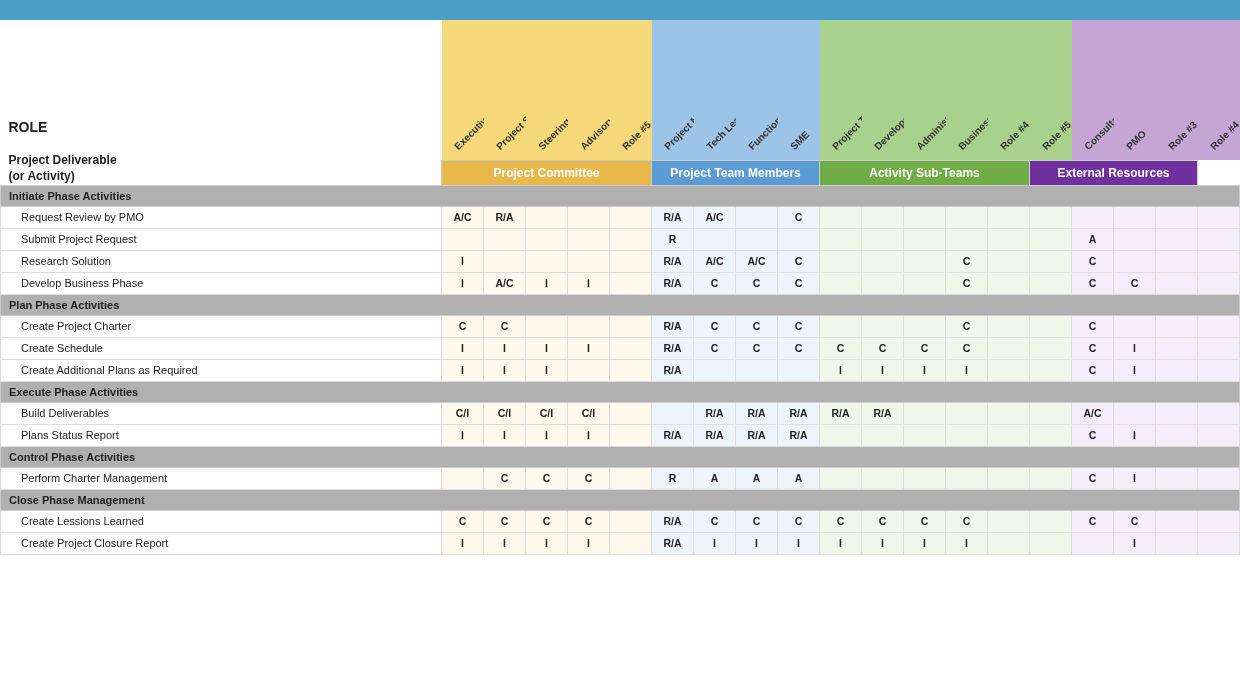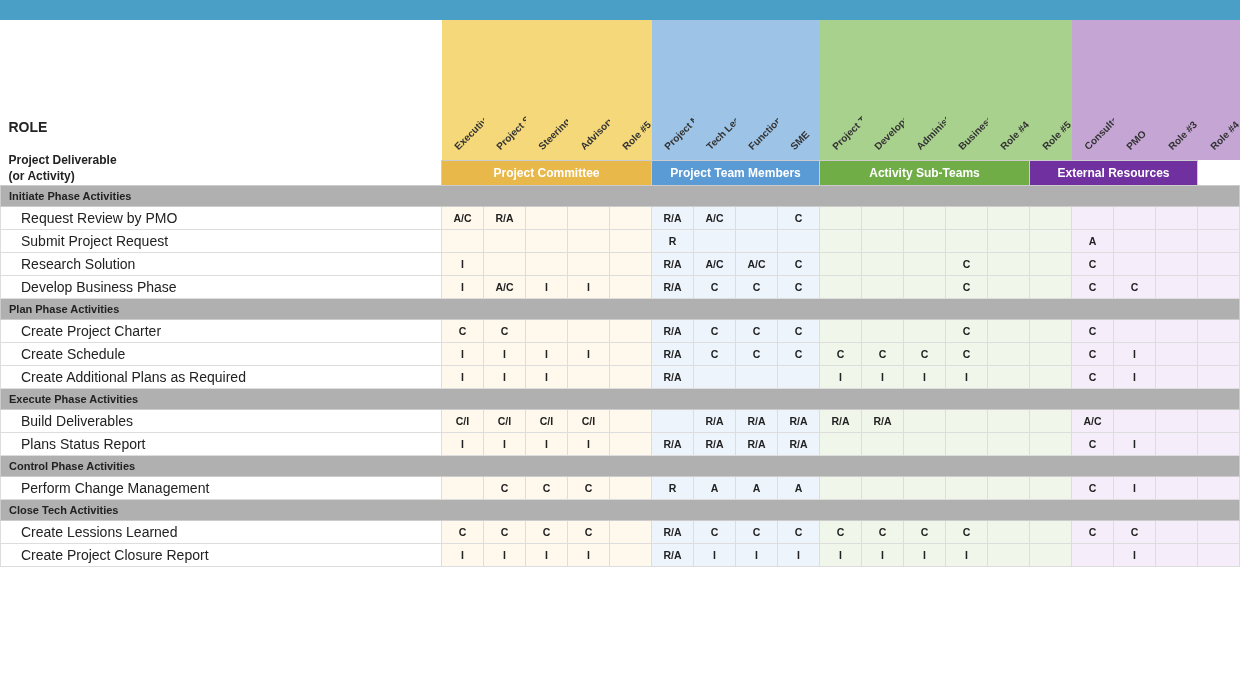--- a/index.html
+++ b/index.html
@@ -77,21 +77,21 @@
       padding: 3px 4px;
       text-align: center;
       border: 1px solid #ddd;
       font-size: 10.5px;
       height: 22px;
       color: #222;
     }
     .data-row td.row-label {
       text-align: left;
       padding-left: 20px;
-      font-size: 14px;
+      font-size: 11px;
       white-space: nowrap;
       color: #222;
       min-width: 160px;
     }
 
     
     .yellow { background: #e8b84b; }
     .blue { background: #5b9bd5; }
     .green { background: #70ad47; }
     .purple { background: #7030a0; }
@@ -398,21 +398,21 @@
           <td class="zone-green" style="font-weight: normal;"></td>
           <td class="zone-purple" style="font-weight: 600;">C</td>
           <td class="zone-purple" style="font-weight: 600;">I</td>
           <td class="zone-purple" style="font-weight: normal;"></td>
           <td class="zone-purple" style="font-weight: normal;"></td>
         </tr>
         <tr class="section-row">
           <td colspan="20" class="section-label-cell">Control Phase Activities</td>
         </tr>
         <tr class="data-row">
-          <td class="row-label">Perform Change Management</td>
+          <td class="row-label">Perform Charter Management</td>
           <td class="zone-yellow" style="font-weight: normal;"></td>
           <td class="zone-yellow" style="font-weight: 600;">C</td>
           <td class="zone-yellow" style="font-weight: 600;">C</td>
           <td class="zone-yellow" style="font-weight: 600;">C</td>
           <td class="zone-yellow" style="font-weight: normal;"></td>
           <td class="zone-blue" style="font-weight: 600;">R</td>
           <td class="zone-blue" style="font-weight: 600;">A</td>
           <td class="zone-blue" style="font-weight: 600;">A</td>
           <td class="zone-blue" style="font-weight: 600;">A</td>
           <td class="zone-green" style="font-weight: normal;"></td>
@@ -420,21 +420,21 @@
           <td class="zone-green" style="font-weight: normal;"></td>
           <td class="zone-green" style="font-weight: normal;"></td>
           <td class="zone-green" style="font-weight: normal;"></td>
           <td class="zone-green" style="font-weight: normal;"></td>
           <td class="zone-purple" style="font-weight: 600;">C</td>
           <td class="zone-purple" style="font-weight: 600;">I</td>
           <td class="zone-purple" style="font-weight: normal;"></td>
           <td class="zone-purple" style="font-weight: normal;"></td>
         </tr>
         <tr class="section-row">
-          <td colspan="20" class="section-label-cell">Close Tech Activities</td>
+          <td colspan="20" class="section-label-cell">Close Phase Management</td>
         </tr>
         <tr class="data-row">
           <td class="row-label">Create Lessions Learned</td>
           <td class="zone-yellow" style="font-weight: 600;">C</td>
           <td class="zone-yellow" style="font-weight: 600;">C</td>
           <td class="zone-yellow" style="font-weight: 600;">C</td>
           <td class="zone-yellow" style="font-weight: 600;">C</td>
           <td class="zone-yellow" style="font-weight: normal;"></td>
           <td class="zone-blue" style="font-weight: 600;">R/A</td>
           <td class="zone-blue" style="font-weight: 600;">C</td>

